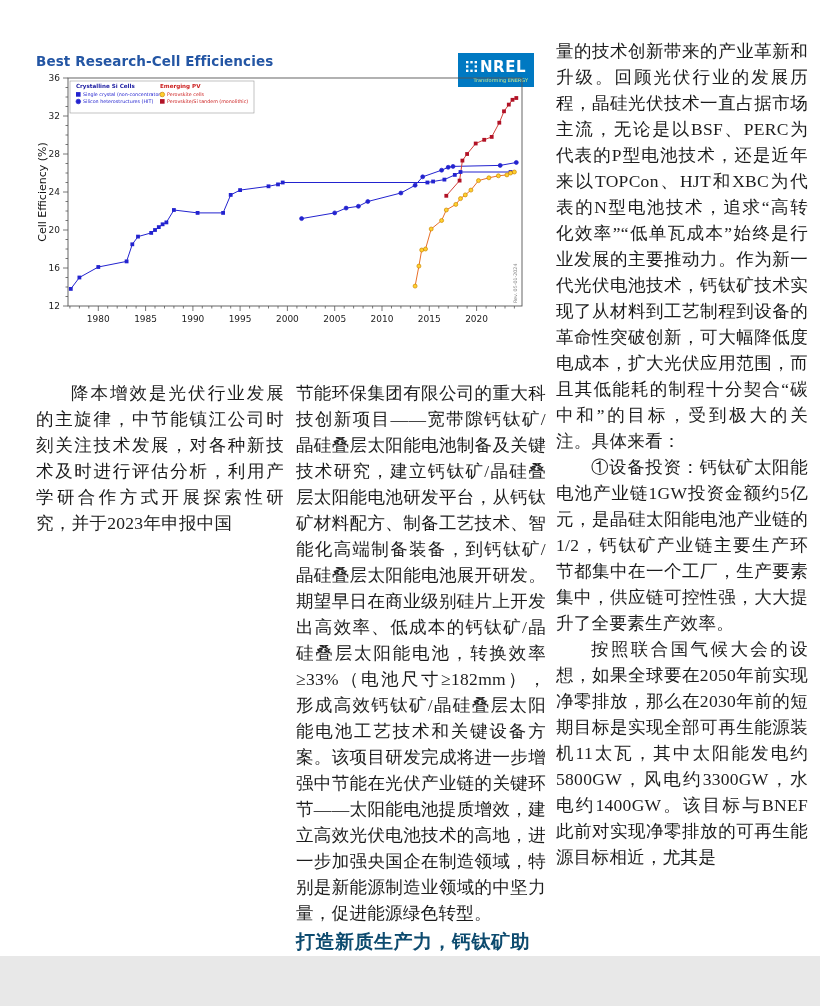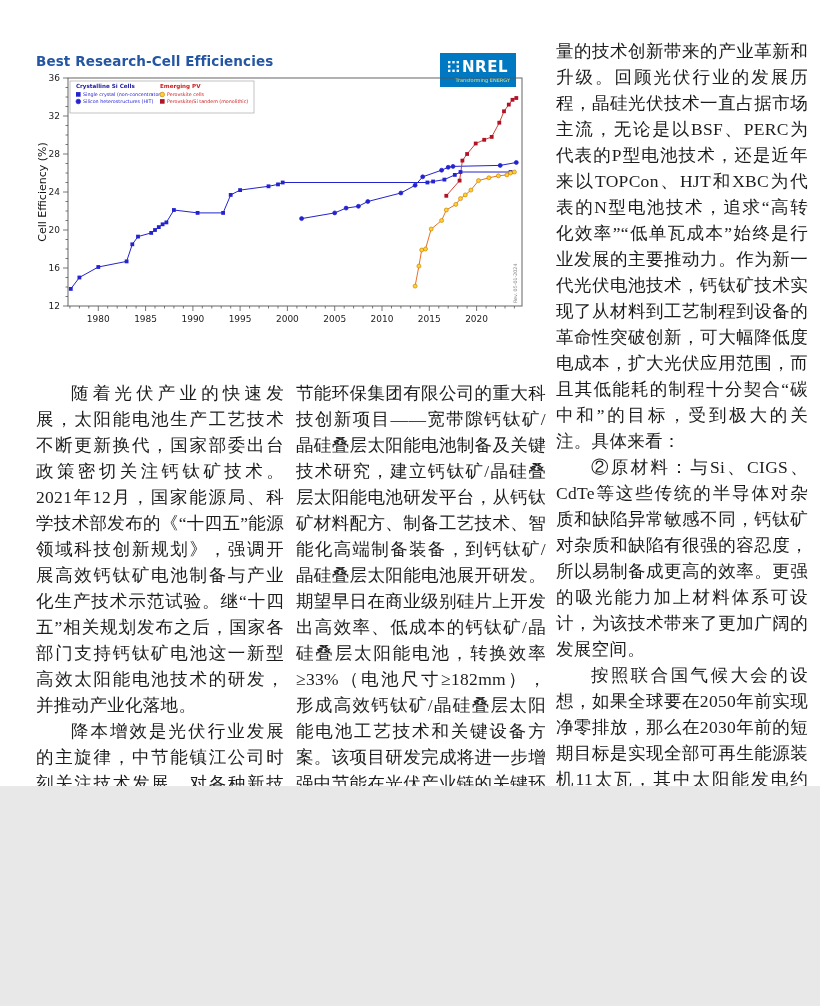--- a/index.html
+++ b/index.html
@@ -1,17 +1,17 @@
 <!DOCTYPE html>
 <html><head>
 <meta charset="utf-8">
 <style>
   html,body { margin:0; padding:0; background:#e8e8e8; }
   .page {
-    position:relative; width:820px; height:786px; background:#ffffff;
+    position:relative; width:820px; height:956px; background:#ffffff;
     margin:0 auto; overflow:hidden;
     font-family:"Liberation Serif","DejaVu Serif",serif; color:#1c1c1c;
   }
   .col { position:absolute; text-align:justify; font-size:17.5px; line-height:26px; letter-spacing:0.3px; }
   .col p { margin:0; }
   .indent { text-indent:2em; }
   .sec-heading {
     font-family:"DejaVu Sans","Liberation Sans",sans-serif; font-weight:bold;
     font-size:19px; line-height:30px; letter-spacing:0.5px;
     margin-top:16px; margin-bottom:6px; text-align:left; color:#0c4a6e;
@@ -20,21 +20,21 @@
   .col-mid   { left:296px; top:380px; width:250px; }
   .col-right { left:556px; top:38px;  width:252px; }
 
   .figure { position:absolute; left:36px; top:50px; width:500px; height:312px; }
   .fig-title {
     position:absolute; left:0; top:3px;
     font-family:"DejaVu Sans","Liberation Sans",sans-serif;
     font-weight:bold; font-size:13.5px; color:#2456a4; letter-spacing:0.1px;
   }
   .nrel-logo {
-    position:absolute; right:20px; top:3px; width:76px; height:34px;
+    position:absolute; right:2px; top:3px; width:76px; height:34px;
     background:#0079c2; box-sizing:border-box; padding:3px 4px 2px 4px;
     display:flex; flex-direction:column; justify-content:center;
   }
   .nrel-row { display:flex; align-items:center; justify-content:center; gap:3px; }
   .nrel-text {
     color:#ffffff; font-family:"DejaVu Sans","Liberation Sans",sans-serif;
     font-weight:bold; font-size:15px; letter-spacing:0.5px;
   }
   .nrel-tag {
     font-family:"DejaVu Sans","Liberation Sans",sans-serif;
@@ -244,29 +244,28 @@
         <rect x="461.4" y="46.8" width="3.8" height="3.8" fill="#b11226"></rect>
         <rect x="466.1" y="35.4" width="3.8" height="3.8" fill="#b11226"></rect>
         <rect x="470.9" y="28.7" width="3.8" height="3.8" fill="#b11226"></rect>
         <rect x="474.6" y="23.9" width="3.8" height="3.8" fill="#b11226"></rect>
         <rect x="478.4" y="22.1" width="3.8" height="3.8" fill="#b11226"></rect>
         <text transform="rotate(-90 481 229)" x="481" y="229" font-size="4.8" font-family="DejaVu Sans, sans-serif" fill="#888">Rev. 05-01-2024</text>
       </svg>
   </div>
 
   <div class="col col-left">
-    <p class="indent">随着光伏产业的快速发展，太阳能电池生产工艺技术不断更新换代，国家部委出台政策密切关注钙钛矿技术。2021年12月，国家能源局、科学技术部发布的《“十四五”能源领域科技创新规划》，强调开展高效钙钛矿电池制备与产业化生产技术示范试验。继“十四五”相关规划发布之后，国家各部门支持钙钛矿电池这一新型高效太阳能电池技术的研发，并推动产业化落地。</p>
     <p class="indent">降本增效是光伏行业发展的主旋律，中节能镇江公司时刻关注技术发展，对各种新技术及时进行评估分析，利用产学研合作方式开展探索性研究，并于2023年申报中国</p>
   </div>
 
   <div class="col col-mid">
     <p>节能环保集团有限公司的重大科技创新项目——宽带隙钙钛矿/晶硅叠层太阳能电池制备及关键技术研究，建立钙钛矿/晶硅叠层太阳能电池研发平台，从钙钛矿材料配方、制备工艺技术、智能化高端制备装备，到钙钛矿/晶硅叠层太阳能电池展开研发。期望早日在商业级别硅片上开发出高效率、低成本的钙钛矿/晶硅叠层太阳能电池，转换效率≥33%（电池尺寸≥182mm），形成高效钙钛矿/晶硅叠层太阳能电池工艺技术和关键设备方案。该项目研发完成将进一步增强中节能在光伏产业链的关键环节——太阳能电池提质增效，建立高效光伏电池技术的高地，进一步加强央国企在制造领域，特别是新能源制造业领域的中坚力量，促进能源绿色转型。</p>
     <p class="sec-heading">打造新质生产力，钙钛矿助力节能降耗</p>
     <p class="indent">新质生产力强调的是通过高质</p>
   </div>
 
   <div class="col col-right">
     <p>量的技术创新带来的产业革新和升级。回顾光伏行业的发展历程，晶硅光伏技术一直占据市场主流，无论是以BSF、PERC为代表的P型电池技术，还是近年来以TOPCon、HJT和XBC为代表的N型电池技术，追求“高转化效率”“低单瓦成本”始终是行业发展的主要推动力。作为新一代光伏电池技术，钙钛矿技术实现了从材料到工艺制程到设备的革命性突破创新，可大幅降低度电成本，扩大光伏应用范围，而且其低能耗的制程十分契合“碳中和”的目标，受到极大的关注。具体来看：</p>
-    <p class="indent">②原材料：与Si、CIGS、CdTe等这些传统的半导体对杂质和缺陷异常敏感不同，钙钛矿对杂质和缺陷有很强的容忍度，所以易制备成更高的效率。更强的吸光能力加上材料体系可设计，为该技术带来了更加广阔的发展空间。</p>
+    <p class="indent">①设备投资：钙钛矿太阳能电池产业链1GW投资金额约5亿元，是晶硅太阳能电池产业链的1/2，钙钛矿产业链主要生产环节都集中在一个工厂，生产要素集中，供应链可控性强，大大提升了全要素生产效率。</p>
     <p class="indent">按照联合国气候大会的设想，如果全球要在2050年前实现净零排放，那么在2030年前的短期目标是实现全部可再生能源装机11太瓦，其中太阳能发电约5800GW，风电约3300GW，水电约1400GW。该目标与BNEF此前对实现净零排放的可再生能源目标相近，尤其是</p>
   </div>
 
 </div>
 
 </body></html>

